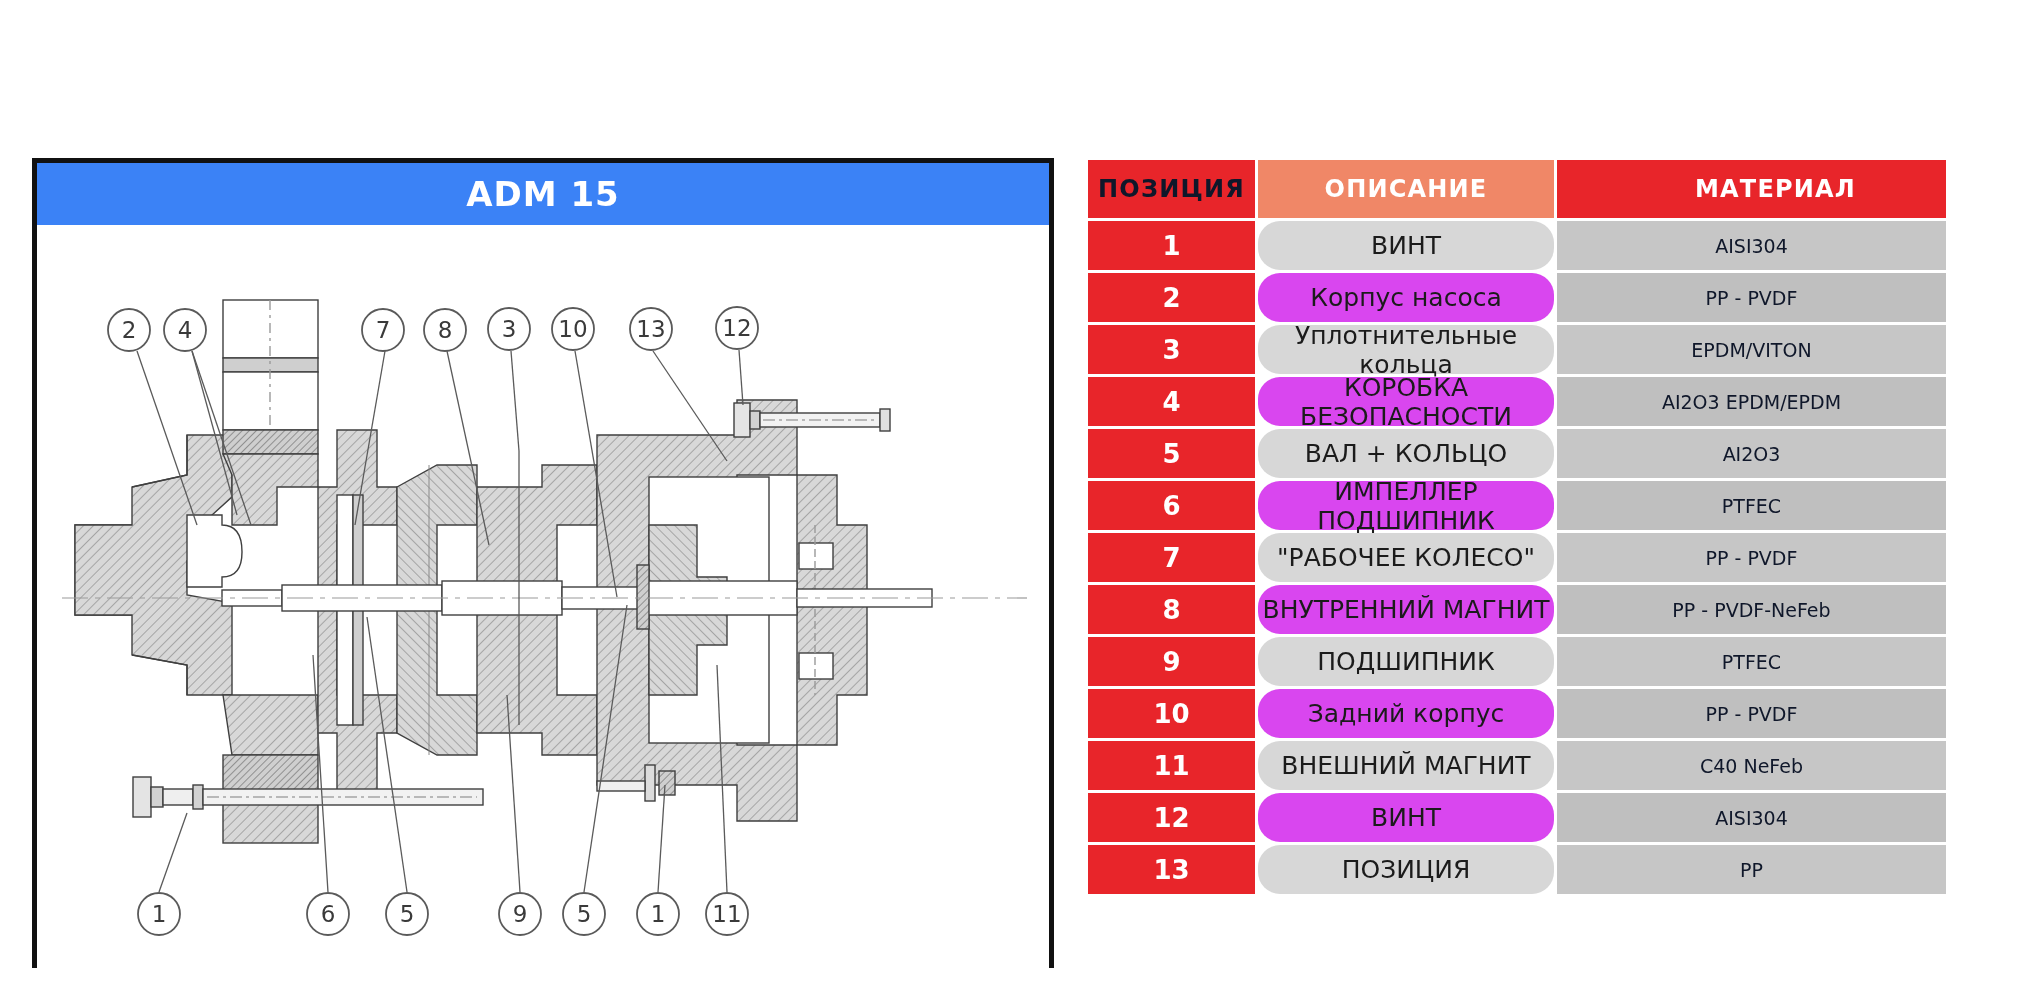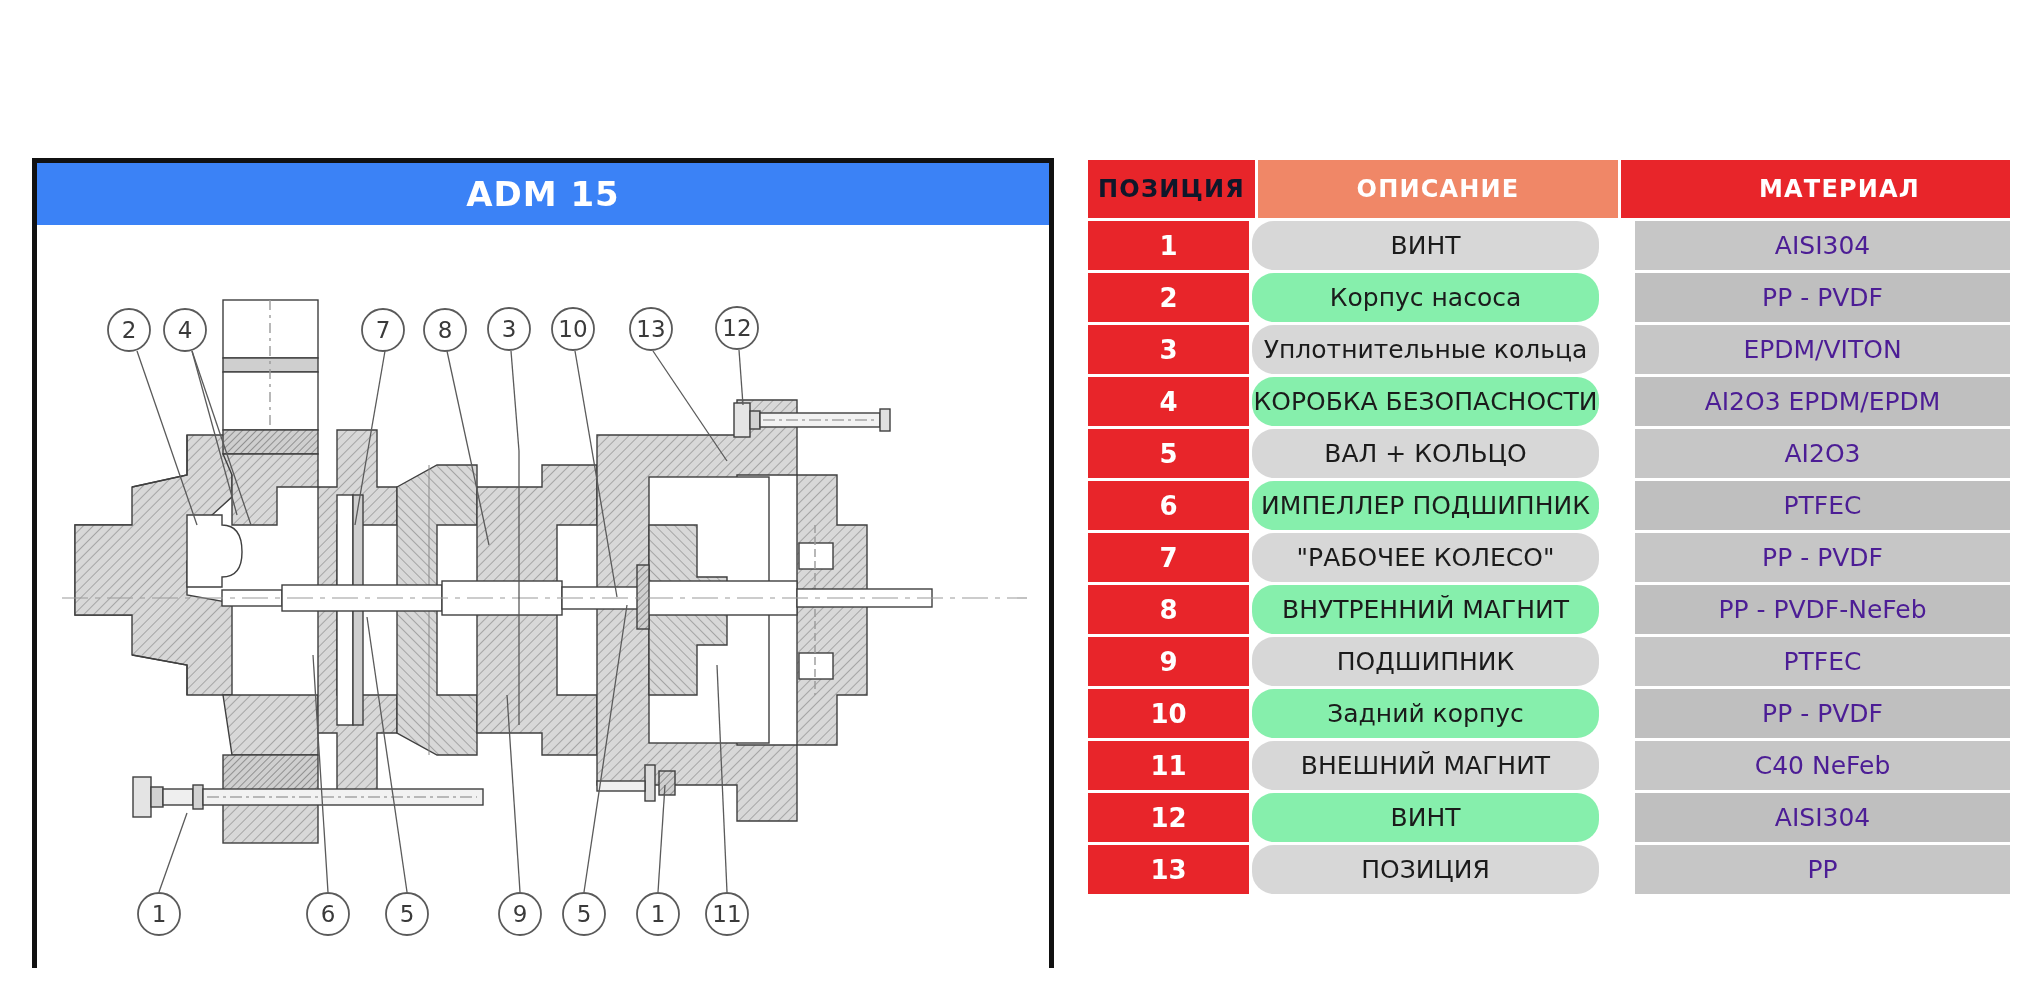--- a/index.html
+++ b/index.html
@@ -42,29 +42,29 @@
   .pt-head .c-mat{background:#E8252A;color:#fff;padding-left:48px;}
   .pt-head .cell{
     font-size:24px;font-weight:bold;letter-spacing:1.2px;
     height:58px;font-family:"DejaVu Sans",sans-serif;
   }
   .cell{
     display:flex;align-items:center;justify-content:center;
     box-sizing:border-box;height:49px;text-align:center;
   }
   .c-pos{width:167px;margin-right:3px;}
-  .c-desc{width:360px;margin-right:3px;}
+  .c-desc{width:296px;margin-right:3px;}
   .c-mat{width:389px;}
   .pt-body .c-pos{
     background:#E8252A;color:#fff;font-size:26px;font-weight:bold;
     font-family:"DejaVu Sans",sans-serif;
   }
   .pt-body .c-desc{background:#D7D7D7;color:#1b1b1b;font-size:25px;border-radius:22px;}
-  .pt-body .c-mat{background:#C6C6C6;color:#4c1d95;font-size:25px;margin-left:33px;}
-  .pt-body .c-desc.alt{background:#86efac;}
+  .pt-body .c-mat{background:#C6C6C6;color:#0f172a;font-size:19px;}
+  .pt-body .c-desc.alt{background:#d946ef;}
   .pt-body .c-mat.alt{background:#BFBFBF;}
   .pt-body .cell{font-family:"DejaVu Sans",sans-serif;}
 
   .bubble-text{font-family:"DejaVu Sans",sans-serif;font-size:23px;fill:#3a3a3a;}
 </style>
 </head>
 <body>
 
 <div class="page">
 

